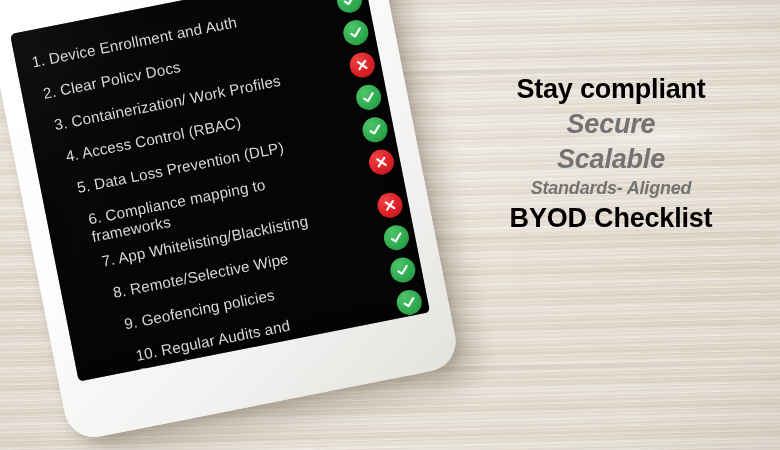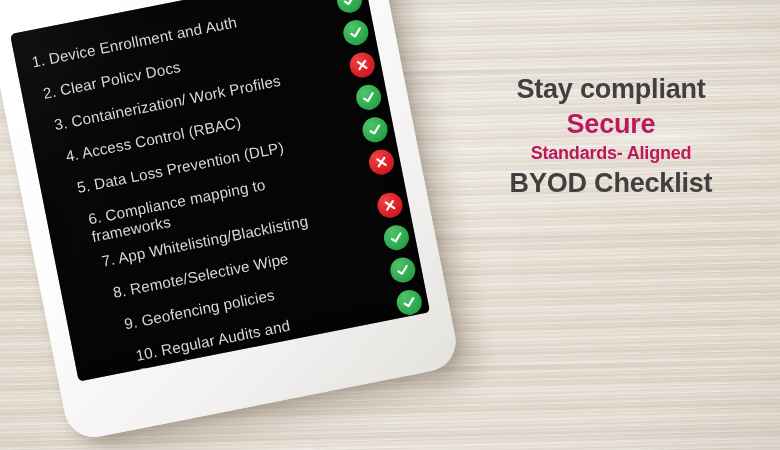--- a/index.html
+++ b/index.html
@@ -132,22 +132,22 @@
     left:455px;top:72px;width:312px;
     text-align:center;
   }
   .headline-line{
     font-size:27px;
     font-weight:bold;
     line-height:1.30;
     letter-spacing:-.2px;
     white-space:nowrap;
   }
-  .headline-line.tone-blue{color:#404040;}
-  .headline-line.tone-teal{color:#be185d;}
+  .headline-line.tone-blue{color:#000000;}
+  .headline-line.tone-teal{color:#737373;font-style:italic;}
   .headline-line.size-wide{font-size:18px;}
 </style>
 </head>
 <body>
 
 <div id="wood-background"></div>
 <div id="wood-plank-seam-1"></div>
 <div id="wood-plank-seam-2"></div>
 <div id="wood-plank-seam-3"></div>
 <div id="wood-knot"></div>
@@ -240,15 +240,16 @@
           </div>
         </div>
       </div>
     <div id="tablet-screen-glare"></div>
   </div>
 </div>
 
 <div id="headline-panel">
     <div class="headline-line tone-blue">Stay compliant</div>
     <div class="headline-line tone-teal">Secure</div>
+    <div class="headline-line tone-teal">Scalable</div>
     <div class="headline-line tone-teal size-wide">Standards- Aligned</div>
     <div class="headline-line tone-blue">BYOD Checklist</div>
   </div>
 
 </body></html>

